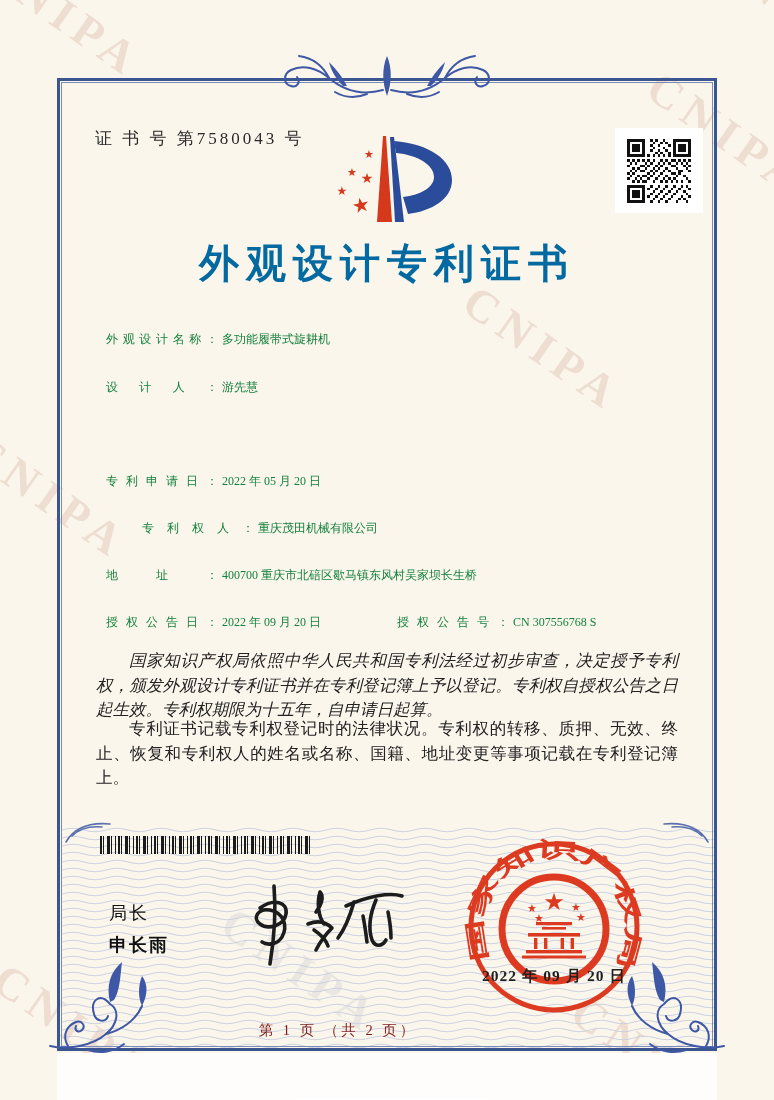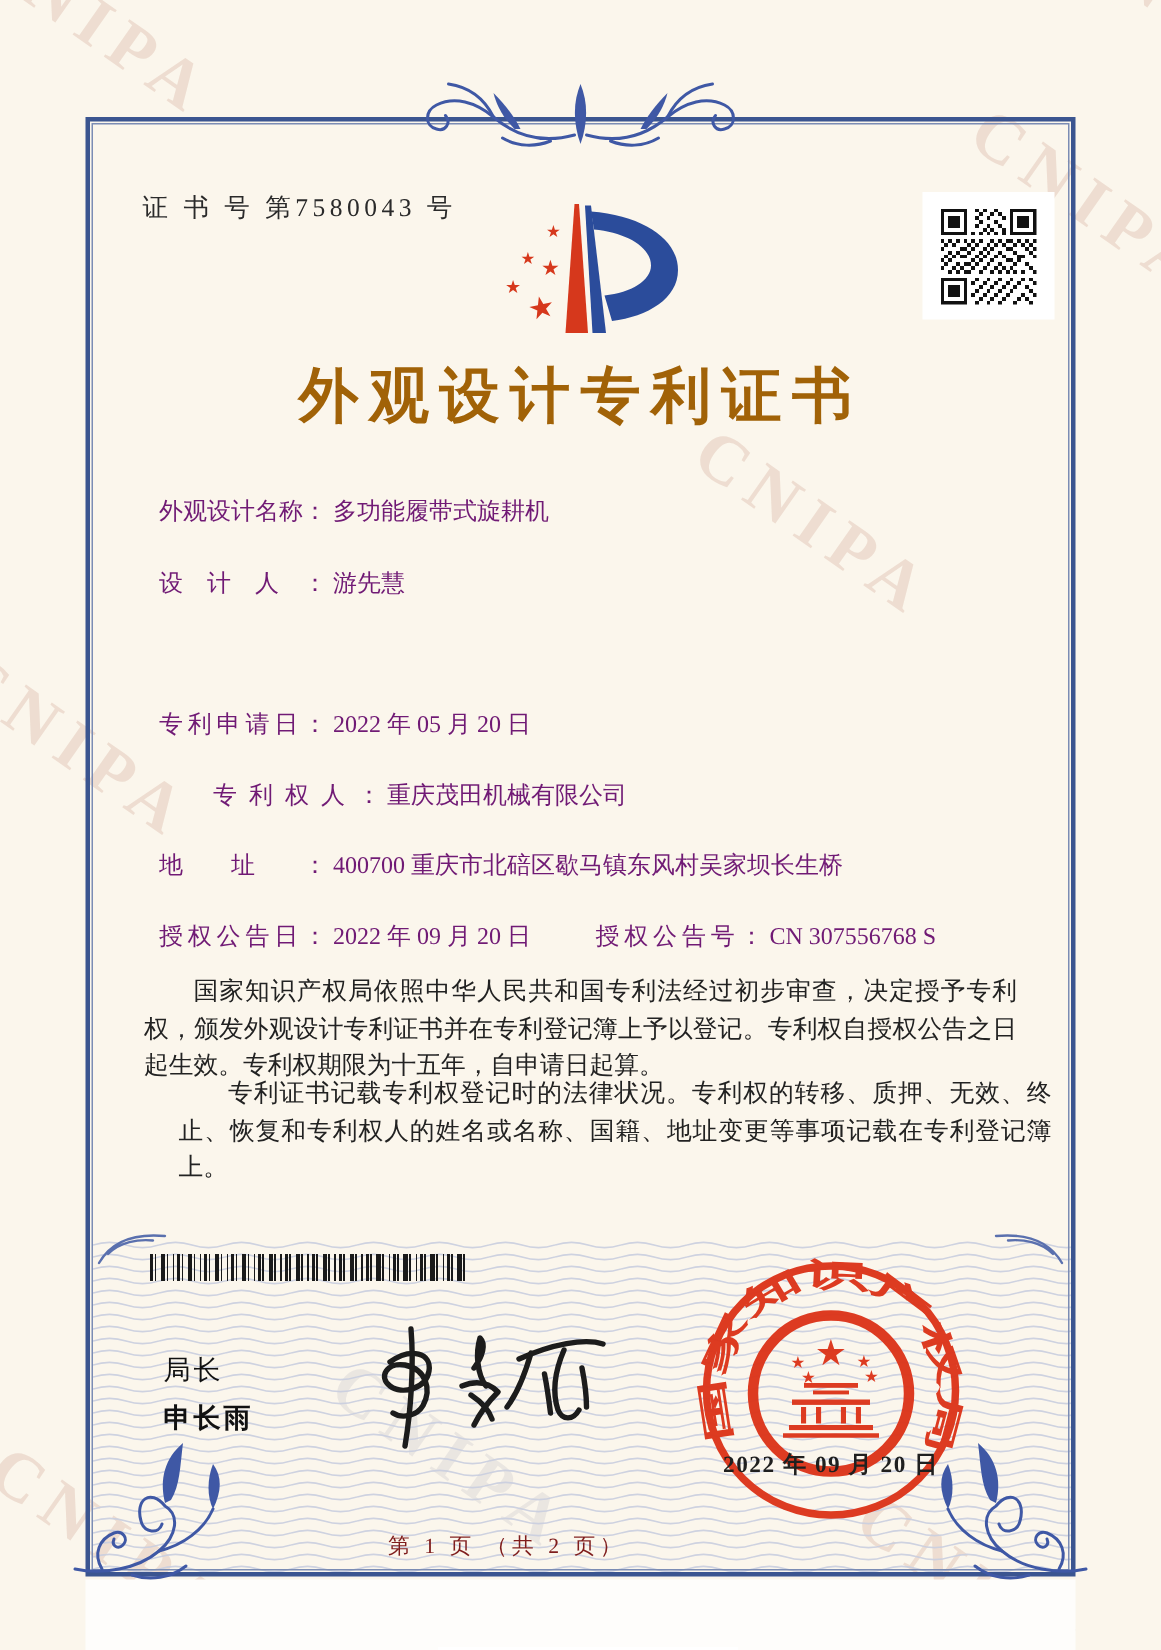--- a/index.html
+++ b/index.html
@@ -21,24 +21,24 @@
 
   .ornament{position:absolute;z-index:4;}
   .mirror{transform:scaleX(-1);}
 
   
   .certno{position:absolute;left:95px;top:127px;font-size:17px;letter-spacing:3px;color:#2a2a2a;z-index:5;}
   .qr-box{position:absolute;left:615px;top:128px;width:88px;height:85px;background:#ffffff;z-index:5;
           display:flex;align-items:center;justify-content:center;}
   .logo{position:absolute;left:330px;top:130px;z-index:5;}
   .title{position:absolute;left:57px;top:236px;width:660px;text-align:center;font-size:40px;
-         font-weight:700;letter-spacing:7px;color:#a16207;z-index:5;}
-
-  
-  .row{position:absolute;font-size:16px;color:#701a75;z-index:5;white-space:nowrap;}
+         font-weight:700;letter-spacing:7px;color:#0369a1;z-index:5;}
+
+  
+  .row{position:absolute;font-size:12px;color:#15803d;z-index:5;white-space:nowrap;}
   .lbl{display:inline-block;width:112px;text-align:justify;text-align-last:justify;}
   .val{margin-left:4px;}
 
   
   .para{position:absolute;left:96px;width:582px;font-size:16.5px;line-height:24.6px;
         text-align:justify;text-indent:2em;color:#222;z-index:5;}
 
   
   .barcode{position:absolute;left:100px;top:836px;width:210px;height:18px;z-index:5;
     background:repeating-linear-gradient(90deg,
@@ -186,22 +186,22 @@
   <div class="row" style="left:106px;top:567px;">
     <span class="lbl">地址：</span><span class="val">400700  重庆市北碚区歇马镇东风村吴家坝长生桥</span>
   </div>
   <div class="row" style="left:106px;top:614px;">
     <span class="lbl">授权公告日：</span><span class="val">2022 年 09 月 20 日</span>
   </div>
   <div class="row" style="left:397px;top:614px;">
     <span class="lbl">授权公告号：</span><span class="val">CN 307556768 S</span>
   </div>
 
-  <div class="para" style="top:649px;">国家知识产权局依照中华人民共和国专利法经过初步审查，决定授予专利权，颁发外观设计专利证书并在专利登记簿上予以登记。专利权自授权公告之日起生效。专利权期限为十五年，自申请日起算。</div>
-  <div class="para" style="top:717px;margin-left:23px;">专利证书记载专利权登记时的法律状况。专利权的转移、质押、无效、终止、恢复和专利权人的姓名或名称、国籍、地址变更等事项记载在专利登记簿上。</div>
+  <div class="para" style="top:649px;font-style:italic;">国家知识产权局依照中华人民共和国专利法经过初步审查，决定授予专利权，颁发外观设计专利证书并在专利登记簿上予以登记。专利权自授权公告之日起生效。专利权期限为十五年，自申请日起算。</div>
+  <div class="para" style="top:717px;">专利证书记载专利权登记时的法律状况。专利权的转移、质押、无效、终止、恢复和专利权人的姓名或名称、国籍、地址变更等事项记载在专利登记簿上。</div>
 
   <div class="barcode"></div>
 
   <div class="director-title">局长</div>
   <div class="director-name">申长雨</div>
   <svg class="sig" width="190" height="85" viewBox="0 0 190 85">
     <g fill="none" stroke="#1c1c1c" stroke-width="3.6" stroke-linecap="round" stroke-linejoin="round">
       <path d="M30 26 C44 16 58 20 56 32 C54 44 38 48 30 42 C22 36 28 26 40 28 C54 31 58 44 52 55 C48 62 38 64 32 60"></path>
       <path d="M44 4 C46 28 44 58 40 82"></path>
       <path d="M86 30 C92 22 94 14 90 10 C87 20 88 34 94 42"></path>

